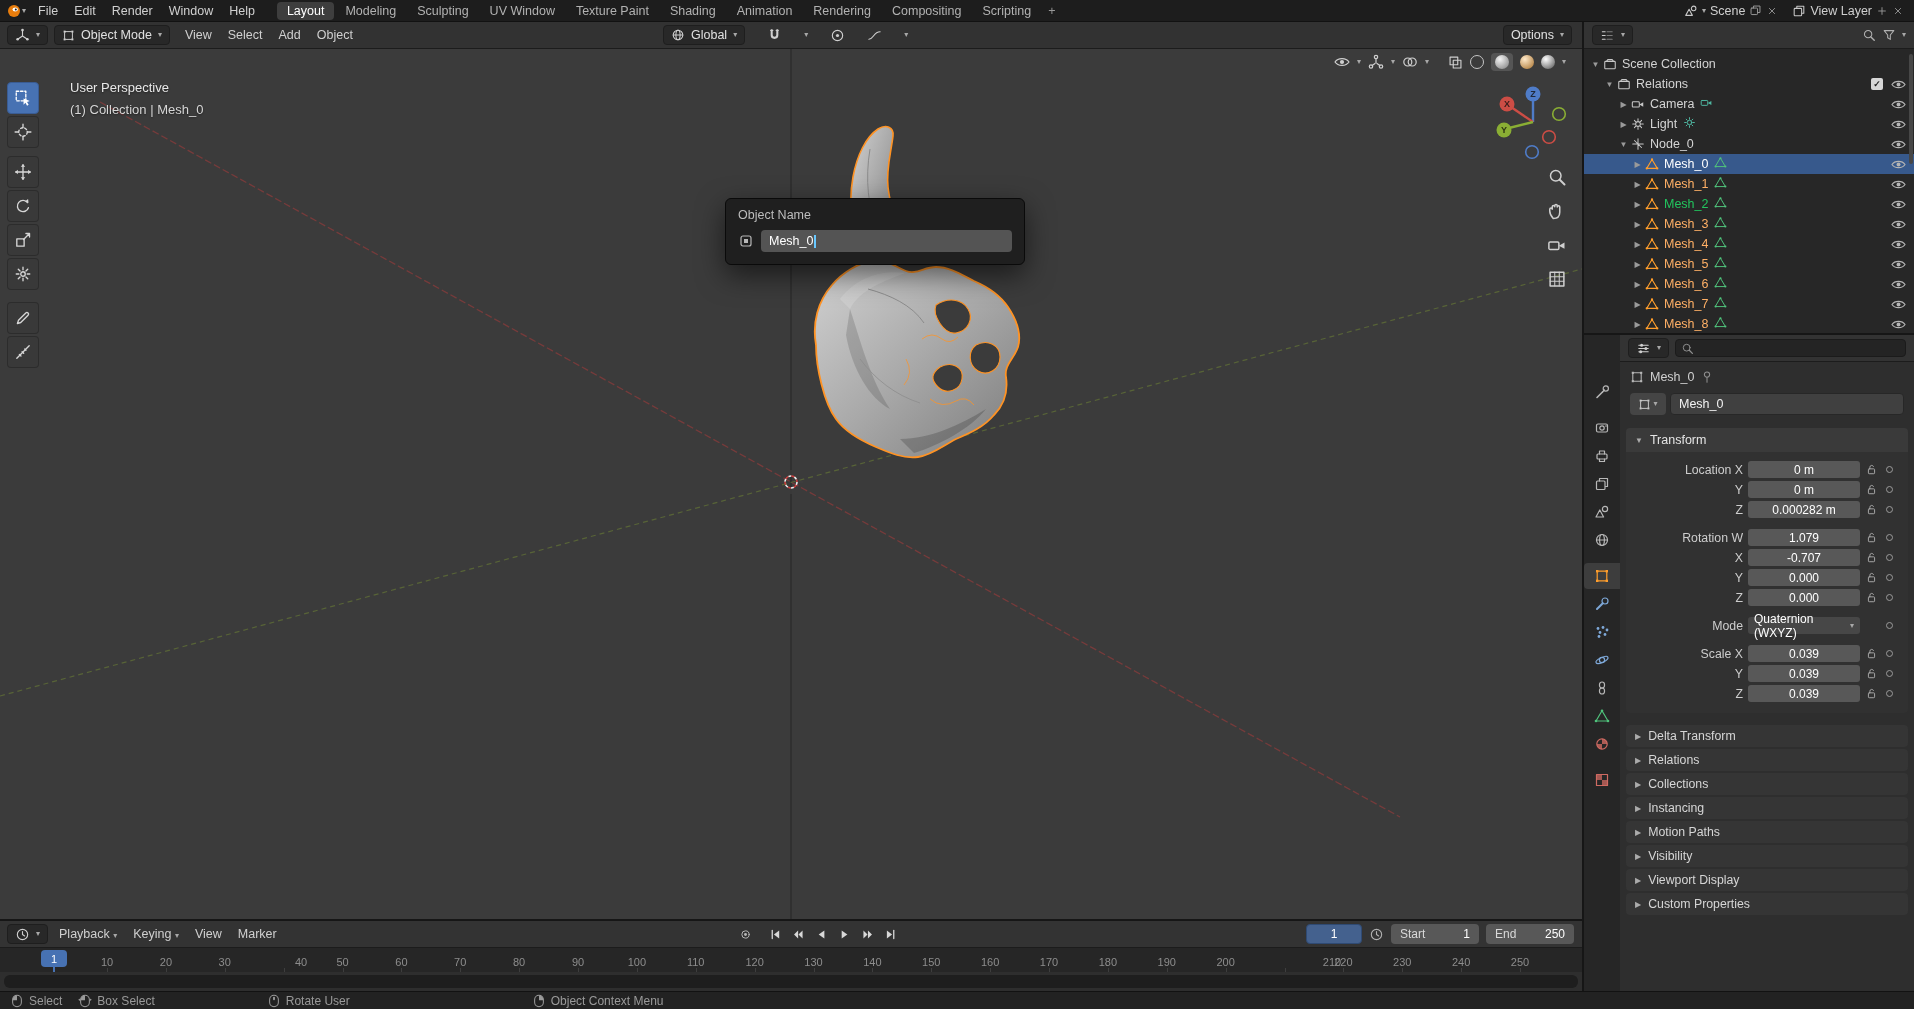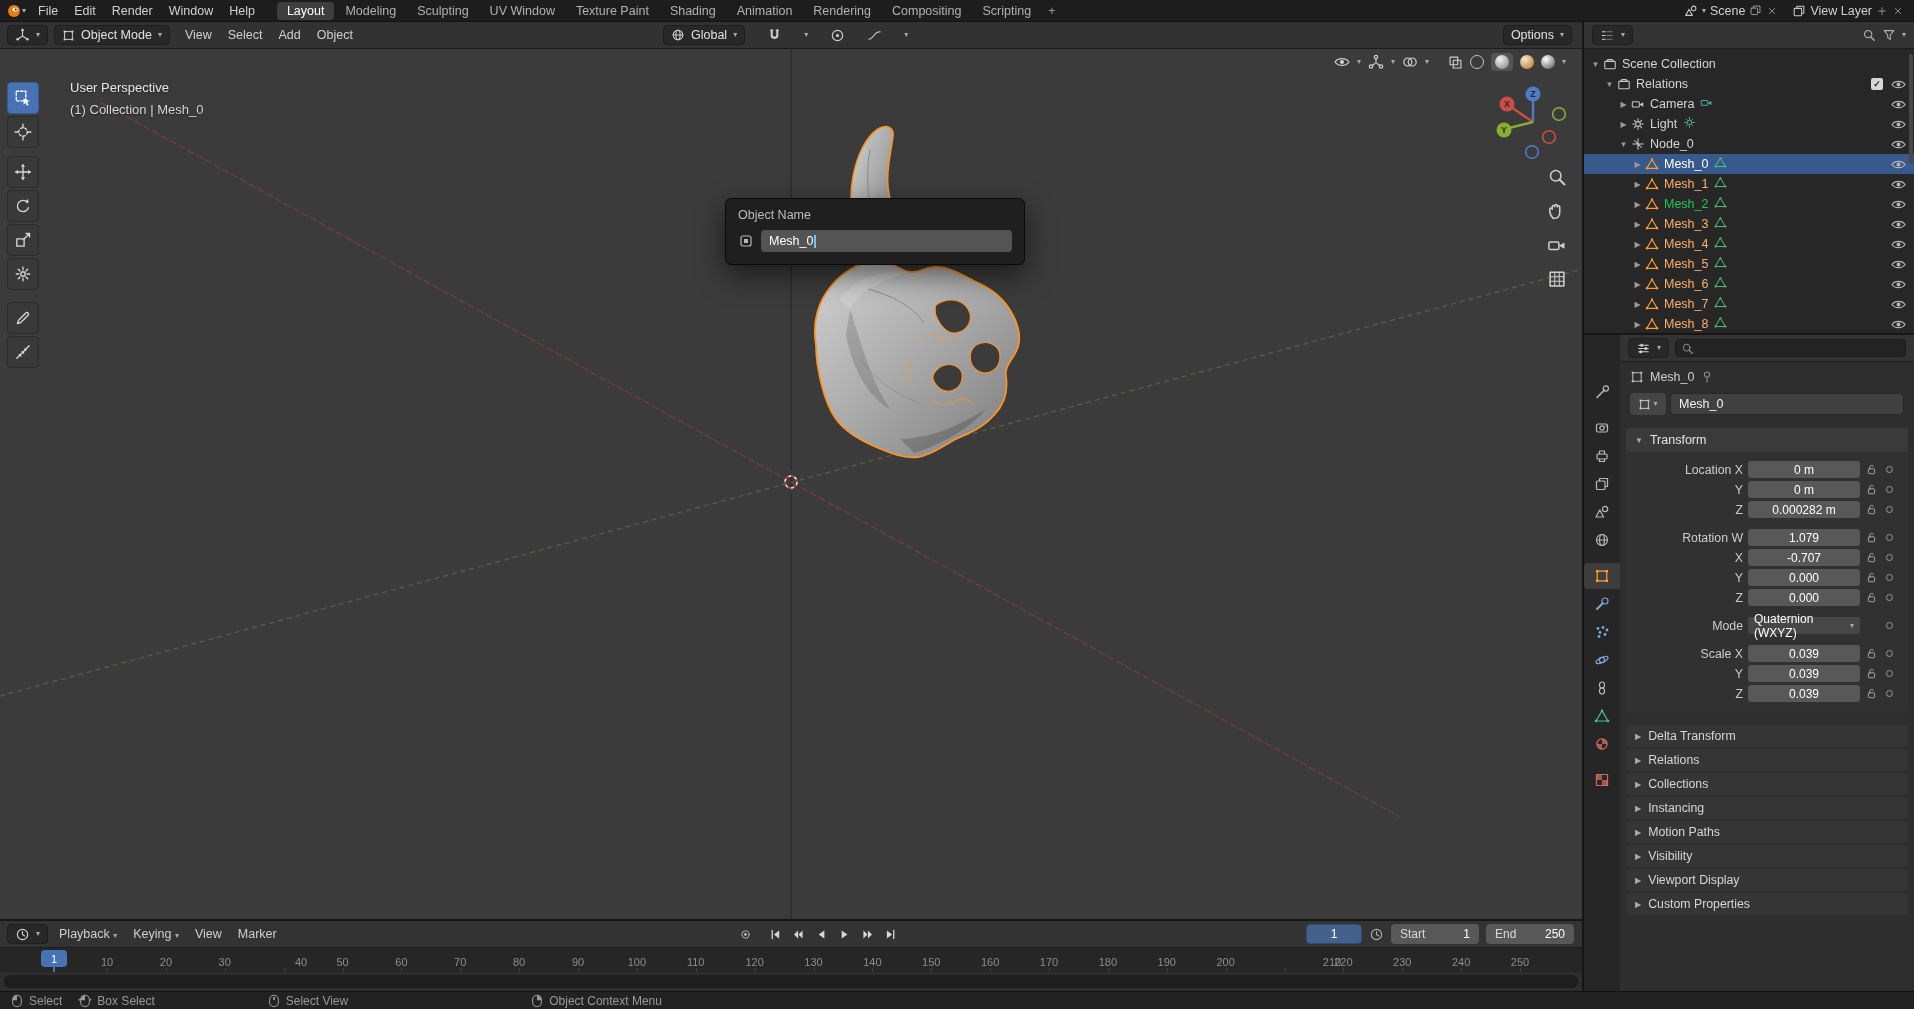--- a/index.html
+++ b/index.html
@@ -1405,21 +1405,21 @@
           </span>
           <span>Box Select</span>
         </span>
         <span class="hint">
           <span class="ic" style="width:14px;height:14px;color:#9a9a9a">
             <svg viewBox="0 0 16 16">
               <rect x="3" y="1.5" width="10" height="13" rx="5" class="s"></rect>
               <rect x="6.9" y="3" width="2.2" height="4.2" rx="1.1" class="f"></rect>
             </svg>
           </span>
-          <span>Select View</span>
+          <span>Rotate User</span>
         </span>
         <span class="hint">
           <span class="ic" style="width:14px;height:14px;color:#9a9a9a">
             <svg viewBox="0 0 16 16">
               <rect x="3" y="1.5" width="10" height="13" rx="5" class="s"></rect>
               <path d="M8 1.5a5 5 0 0 1 5 5V7H8Z" class="f"></path>
             </svg>
           </span>
           <span>Object Context Menu</span>
         </span>

